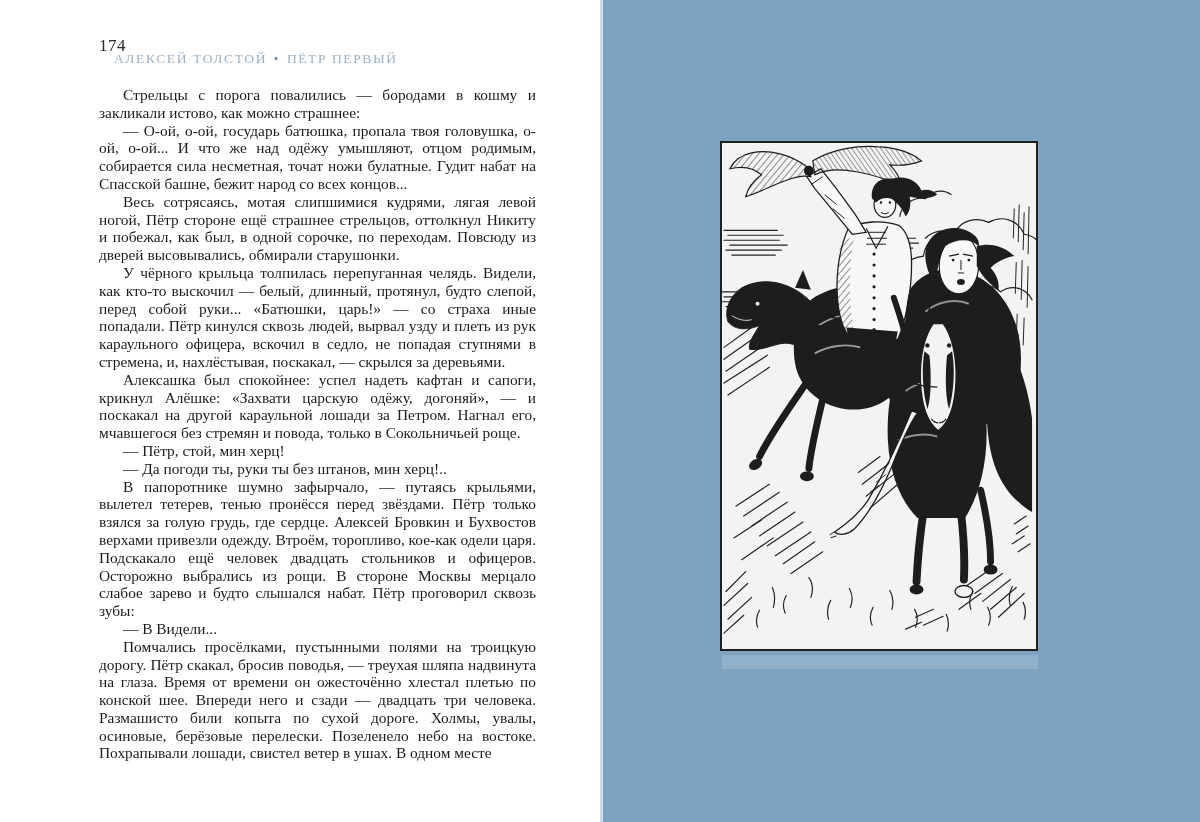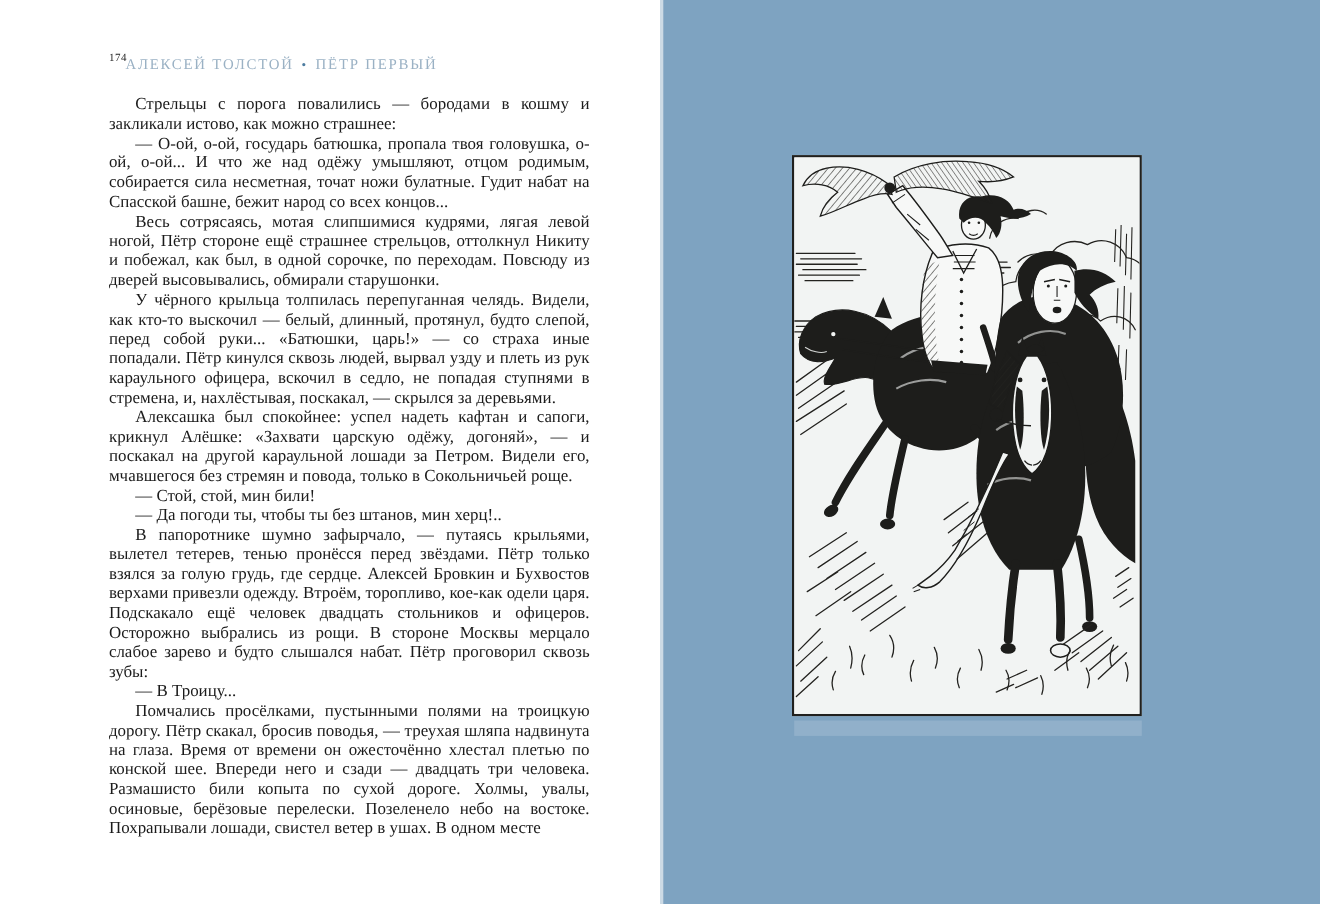--- a/index.html
+++ b/index.html
@@ -2,21 +2,21 @@
 <html lang="ru"><head>
 <meta charset="utf-8">
 <style>
   html,body{margin:0;padding:0;}
   body{width:1200px;height:822px;overflow:hidden;background:#ffffff;}
   .spread{position:relative;width:1200px;height:822px;background:#ffffff;
           font-family:"Liberation Serif","DejaVu Serif",serif;}
 
   
   .left-page{position:absolute;left:0;top:0;width:600px;height:822px;background:#ffffff;}
-  .folio{position:absolute;left:99px;top:47px;font-size:10px;color:#262626;letter-spacing:.5px;}
+  .folio{position:absolute;left:99px;top:36px;font-size:17px;color:#262626;letter-spacing:.5px;}
   .running-title{position:absolute;left:114px;top:51px;width:437px;text-align:left;
                  font-size:13.5px;letter-spacing:1.6px;color:#9ab1c4;white-space:nowrap;}
   .running-title .sep{color:#4d7ca0;padding:0 7px;font-size:12px;}
   .text-block{position:absolute;left:99px;top:86px;width:437px;
               font-size:15.4px;line-height:17.8px;text-align:justify;color:#1b1b1b;
               hyphens:auto;-webkit-hyphens:auto;}
   .text-block p{margin:0;text-indent:24px;}
 
   
   .right-panel{position:absolute;left:600px;top:0;width:600px;height:822px;background:#7ea3c1;}
@@ -35,25 +35,25 @@
   <div class="left-page">
     <div class="folio">174</div>
     <div class="running-title">
       <span>АЛЕКСЕЙ ТОЛСТОЙ</span><span class="sep">•</span><span>ПЁТР ПЕРВЫЙ</span>
     </div>
     <div class="text-block">
       <p>Стрельцы с порога повалились — бородами в кошму и закликали истово, как можно страшнее:</p>
       <p>— О-ой, о-ой, государь батюшка, пропала твоя головушка, о-ой, о-ой... И что же над одёжу умышляют, отцом родимым, собирается сила несметная, точат ножи булатные. Гудит набат на Спасской башне, бежит народ со всех концов...</p>
       <p>Весь сотрясаясь, мотая слипшимися кудрями, лягая левой ногой, Пётр стороне ещё страшнее стрельцов, оттолкнул Никиту и побежал, как был, в одной сорочке, по переходам. Повсюду из дверей высовывались, обмирали старушонки.</p>
       <p>У чёрного крыльца толпилась перепуганная челядь. Видели, как кто-то выскочил — белый, длинный, протянул, будто слепой, перед собой руки... «Батюшки, царь!» — со страха иные попадали. Пётр кинулся сквозь людей, вырвал узду и плеть из рук караульного офицера, вскочил в седло, не попадая ступнями в стремена, и, нахлёстывая, поскакал, — скрылся за деревьями.</p>
-      <p>Алексашка был спокойнее: успел надеть кафтан и сапоги, крикнул Алёшке: «Захвати царскую одёжу, догоняй», — и поскакал на другой караульной лошади за Петром. Видели его, мчавшегося без стремян и повода, только в Сокольничьей роще.</p>
-      <p>— Стой, стой, мин били!</p>
-      <p>— Да погоди ты, чтобы ты без штанов, мин херц!..</p>
+      <p>Алексашка был спокойнее: успел надеть кафтан и сапоги, крикнул Алёшке: «Захвати царскую одёжу, догоняй», — и поскакал на другой караульной лошади за Петром. Нагнал его, мчавшегося без стремян и повода, только в Сокольничьей роще.</p>
+      <p>— Пётр, стой, мин херц!</p>
+      <p>— Да погоди ты, руки ты без штанов, мин херц!..</p>
       <p>В папоротнике шумно зафырчало, — путаясь крыльями, вылетел тетерев, тенью пронёсся перед звёздами. Пётр только взялся за голую грудь, где сердце. Алексей Бровкин и Бухвостов верхами привезли одежду. Втроём, торопливо, кое-как одели царя. Подскакало ещё человек двадцать стольников и офицеров. Осторожно выбрались из рощи. В стороне Москвы мерцало слабое зарево и будто слышался набат. Пётр проговорил сквозь зубы:</p>
-      <p>— В Троицу...</p>
+      <p>— В Видели...</p>
       <p>Помчались просёлками, пустынными полями на троицкую дорогу. Пётр скакал, бросив поводья, — треухая шляпа надвинута на глаза. Время от времени он ожесточённо хлестал плетью по конской шее. Впереди него и сзади — двадцать три человека. Размашисто били копыта по сухой дороге. Холмы, увалы, осиновые, берёзовые перелески. Позеленело небо на востоке. Похрапывали лошади, свистел ветер в ушах. В одном месте</p>
     </div>
   </div>
 
   <div class="right-panel"></div>
   <div class="gutter-line"></div>
   <div class="plate-sheen"></div>
 
   <div class="plate">
     <svg viewBox="0 0 318 510" preserveAspectRatio="none">

